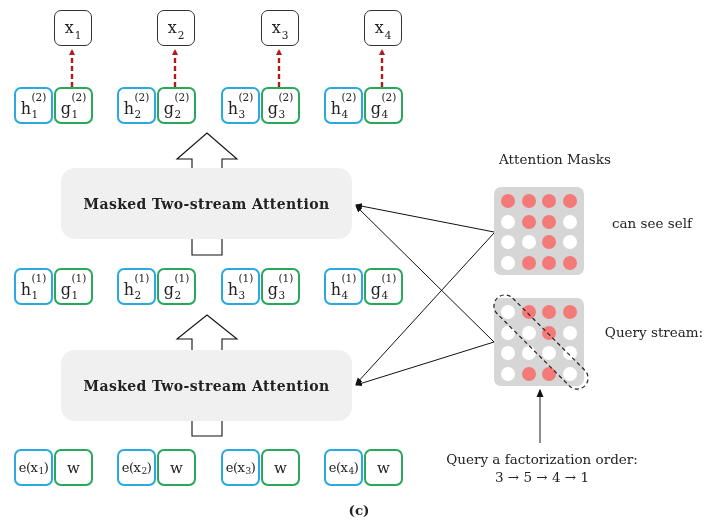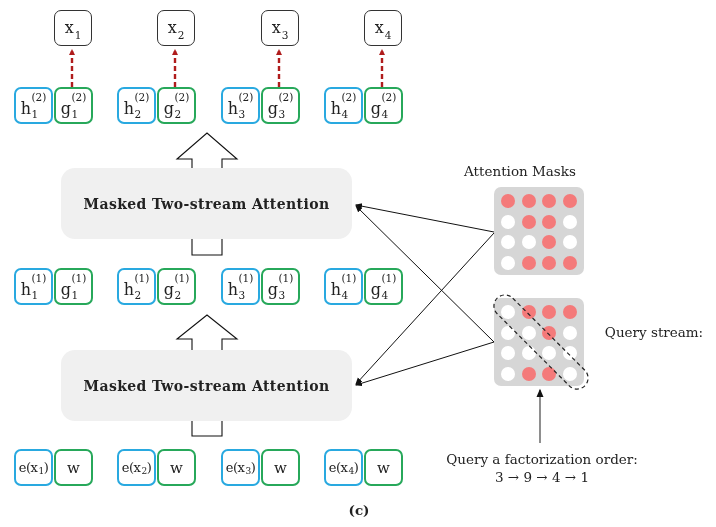--- a/index.html
+++ b/index.html
@@ -241,21 +241,21 @@
     </div>
   </div>
 
 <div class="attn" style="top:168px;">
   <span>Masked Two-stream Attention</span>
 </div>
 <div class="attn" style="top:350px;">
   <span>Masked Two-stream Attention</span>
 </div>
 
-<div class="label" style="left:440px;top:150px;width:160px;margin-top:12px;">Attention Masks</div>
+<div class="label" style="left:475px;top:150px;width:160px;">Attention Masks</div>
 <div class="mask" style="top:187px;" id="mask-content">
     <div style="position:absolute;width:14px;height:14px;border-radius:50%;background:#f47a7a;left:7px;top:7px;"></div>
     <div style="position:absolute;width:14px;height:14px;border-radius:50%;background:#f47a7a;left:27.5px;top:7px;"></div>
     <div style="position:absolute;width:14px;height:14px;border-radius:50%;background:#f47a7a;left:48px;top:7px;"></div>
     <div style="position:absolute;width:14px;height:14px;border-radius:50%;background:#f47a7a;left:68.5px;top:7px;"></div>
     <div style="position:absolute;width:14px;height:14px;border-radius:50%;background:#ffffff;left:7px;top:27.5px;"></div>
     <div style="position:absolute;width:14px;height:14px;border-radius:50%;background:#f47a7a;left:27.5px;top:27.5px;"></div>
     <div style="position:absolute;width:14px;height:14px;border-radius:50%;background:#f47a7a;left:48px;top:27.5px;"></div>
     <div style="position:absolute;width:14px;height:14px;border-radius:50%;background:#ffffff;left:68.5px;top:27.5px;"></div>
     <div style="position:absolute;width:14px;height:14px;border-radius:50%;background:#ffffff;left:7px;top:48px;"></div>
@@ -280,28 +280,29 @@
     <div style="position:absolute;width:14px;height:14px;border-radius:50%;background:#ffffff;left:27.5px;top:48px;"></div>
     <div style="position:absolute;width:14px;height:14px;border-radius:50%;background:#ffffff;left:48px;top:48px;"></div>
     <div style="position:absolute;width:14px;height:14px;border-radius:50%;background:#ffffff;left:68.5px;top:48px;"></div>
     <div style="position:absolute;width:14px;height:14px;border-radius:50%;background:#ffffff;left:7px;top:68.5px;"></div>
     <div style="position:absolute;width:14px;height:14px;border-radius:50%;background:#f47a7a;left:27.5px;top:68.5px;"></div>
     <div style="position:absolute;width:14px;height:14px;border-radius:50%;background:#f47a7a;left:48px;top:68.5px;"></div>
     <div style="position:absolute;width:14px;height:14px;border-radius:50%;background:#ffffff;left:68.5px;top:68.5px;"></div>
   </div>
 
 <div class="label" style="left:588px;top:214px;width:128px;">
+  <div>can see self</div>
 </div>
 <div class="label" style="left:592px;top:323px;width:124px;">
   <div>Query stream:</div>
 </div>
 
 <div class="label" style="left:424px;top:450px;width:236px;">
   <div>Query a factorization order:</div>
-  <div>3 → 9 → 4 → 1</div>
+  <div>3 → 5 → 4 → 1</div>
 </div>
 
 <div class="label" style="left:344px;top:501px;width:30px;font-weight:bold;">(c)</div>
 
 <svg class="overlay" viewBox="0 0 716 527">
   <defs>
     <marker id="arrowBlack" markerWidth="8" markerHeight="8" refX="6" refY="3" orient="auto" markerUnits="strokeWidth">
       <path d="M0,0 L7,3 L0,6 z" fill="#111"></path>
     </marker>
     <marker id="arrowRed" markerWidth="6" markerHeight="6" refX="4" refY="3" orient="auto" markerUnits="userSpaceOnUse">

